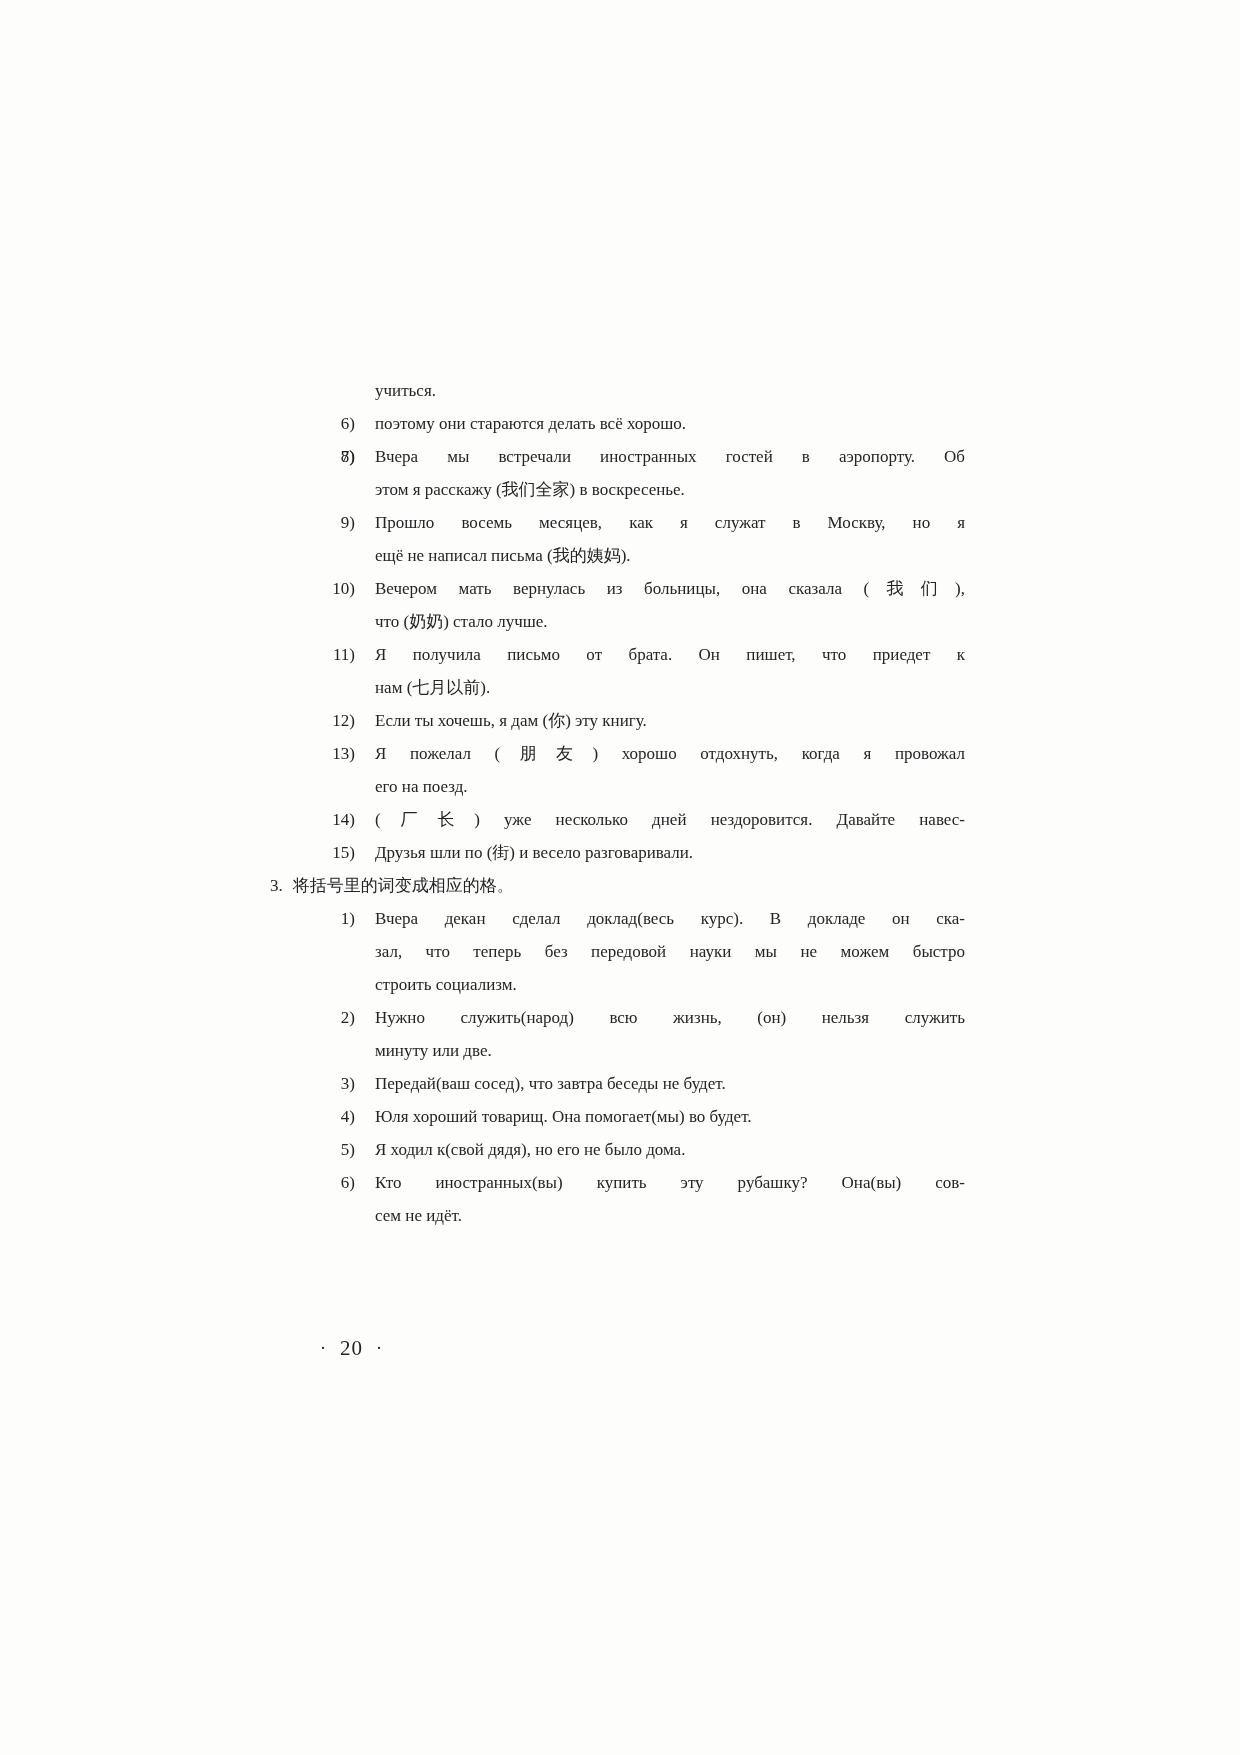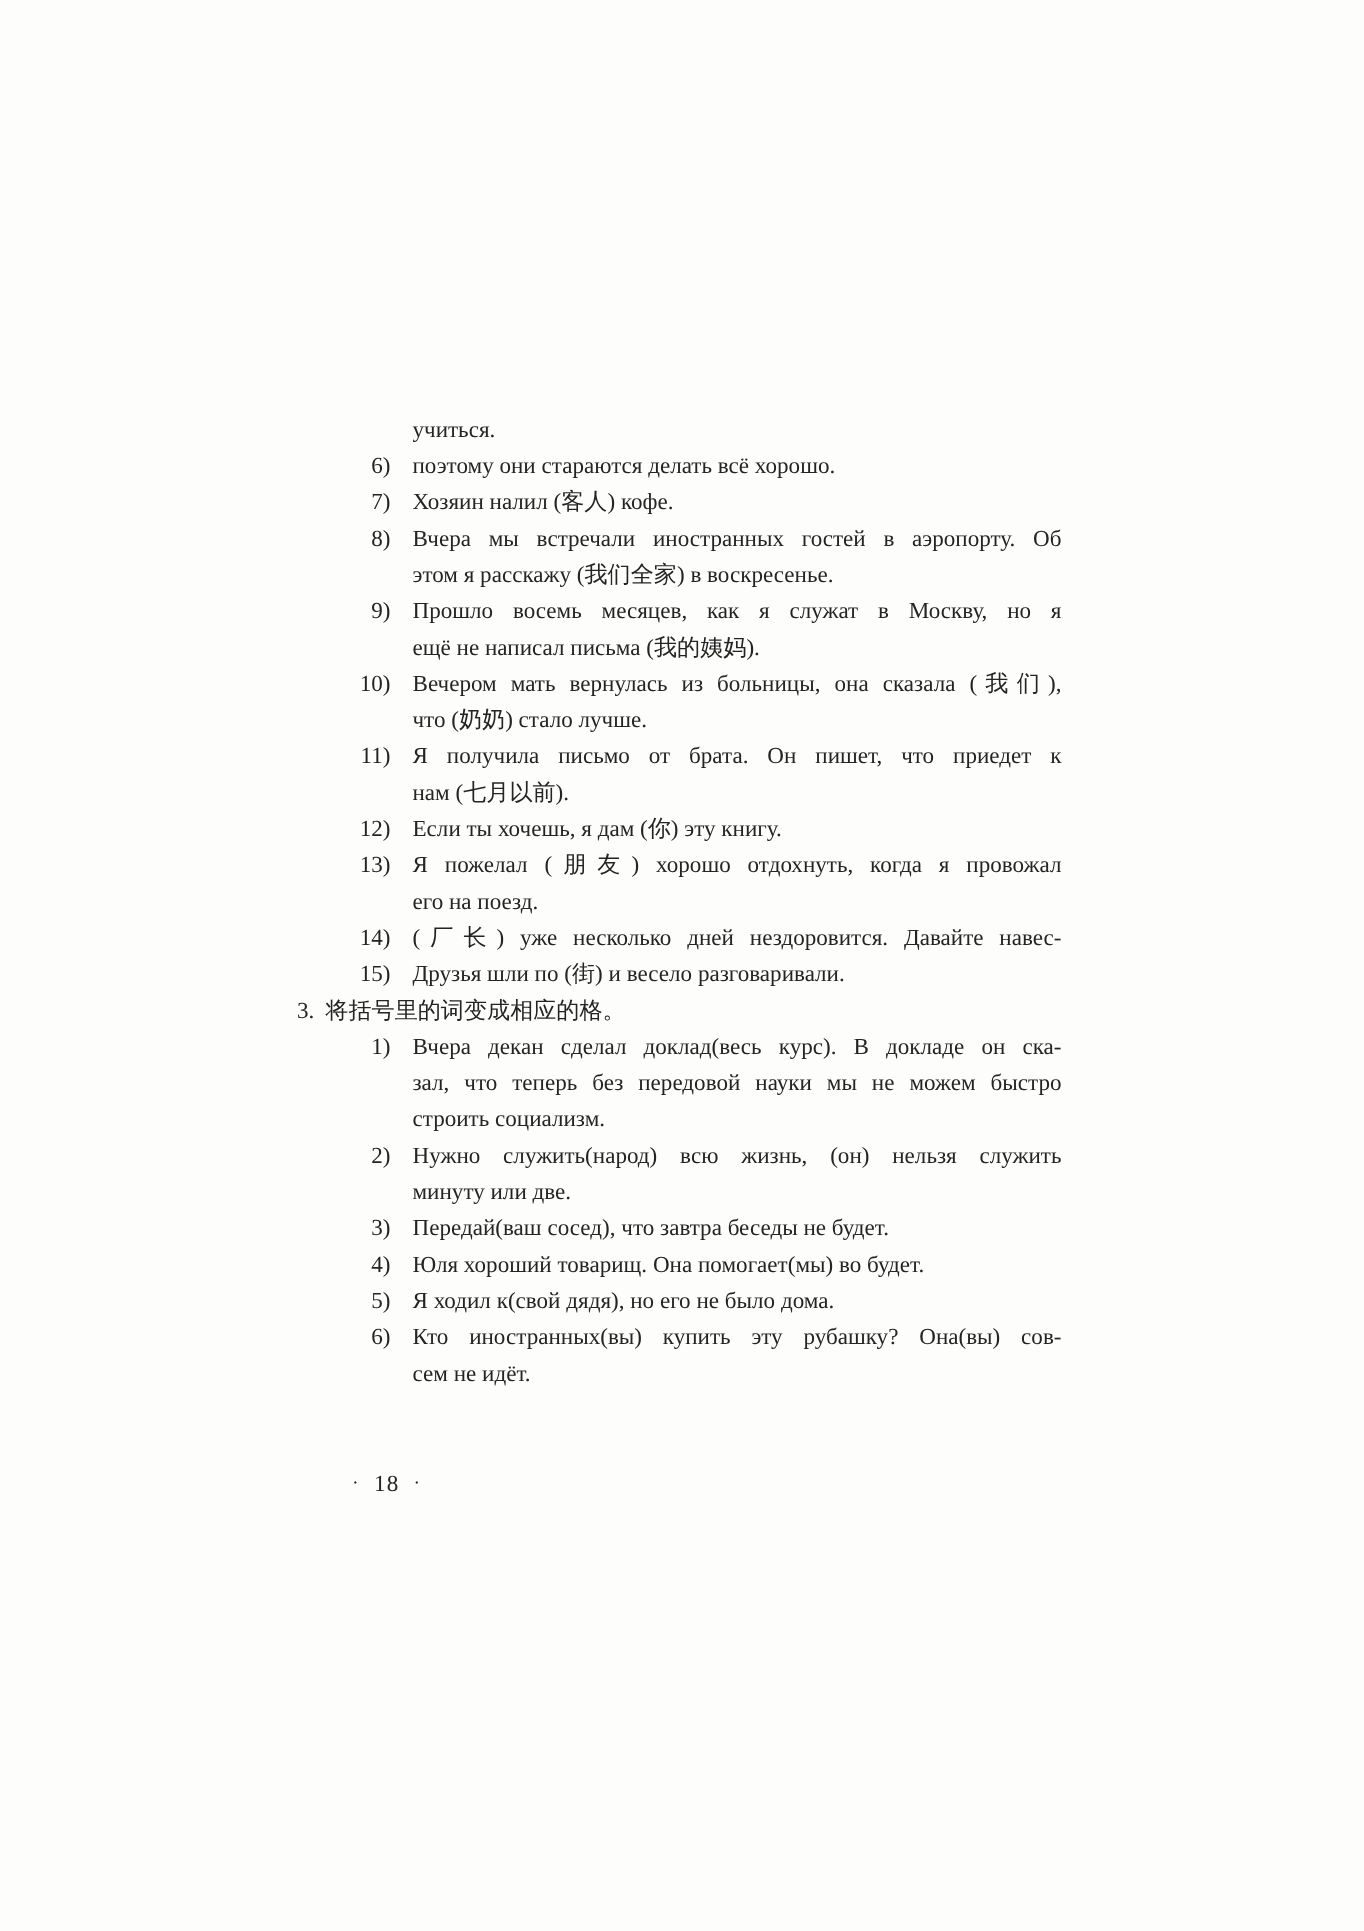--- a/index.html
+++ b/index.html
@@ -14,21 +14,21 @@
     background: #fdfdfc;
     overflow: hidden;
     font-family: "Liberation Serif", "DejaVu Serif", serif;
     color: #242424;
   }
   .content {
     position: absolute;
     left: 270px;
     top: 374px;
     width: 695px;
-    font-size: 21px;
+    font-size: 17px;
     line-height: 33px;
   }
   .carry-line {
     padding-left: 105px;
   }
   .list .item {
     position: relative;
     padding-left: 105px;
   }
   .item-num {
@@ -79,21 +79,20 @@
 
     <div class="carry-line text-line">учиться.</div>
 
     <div class="list" id="ex2-list">
         <div class="item">
           <span class="item-num">6)</span>
           <div class="text-line">поэтому они стараются делать всё хорошо.</div>
         </div>
         <div class="item">
           <span class="item-num">7)</span>
-          <div class="text-line">Хозяин налил (客人) кофе.</div>
         </div>
         <div class="item">
           <span class="item-num">8)</span>
           <div class="text-line jl">Вчера мы встречали иностранных гостей в аэропорту. Об</div>
           <div class="text-line">этом я расскажу (我们全家) в воскресенье.</div>
         </div>
         <div class="item">
           <span class="item-num">9)</span>
           <div class="text-line jl">Прошло восемь месяцев, как я служат в Москву, но я</div>
           <div class="text-line">ещё не написал письма (我的姨妈).</div>
@@ -158,15 +157,15 @@
         <div class="item">
           <span class="item-num">6)</span>
           <div class="text-line jl">Кто иностранных(вы) купить эту рубашку? Она(вы) сов-</div>
           <div class="text-line">сем не идёт.</div>
         </div>
       </div>
 
   </div>
 
   <div class="page-number">
-    <span class="dot">·</span><span class="num">18</span><span class="dot">·</span>
+    <span class="dot">·</span><span class="num">20</span><span class="dot">·</span>
   </div>
 </div>
 
 </body></html>

